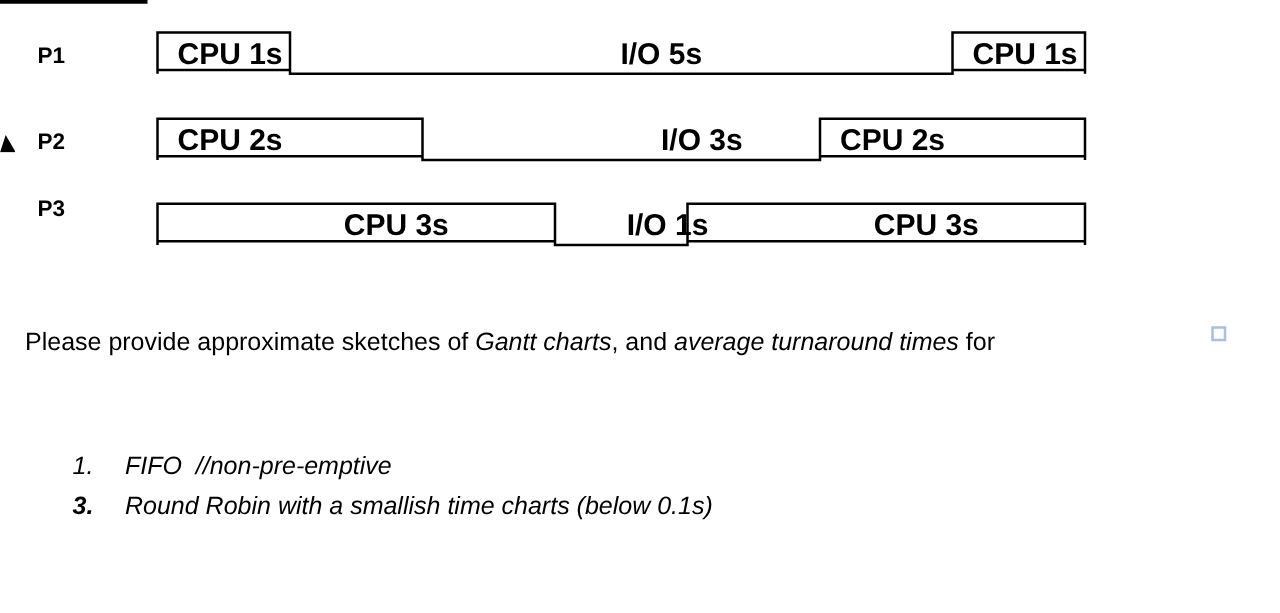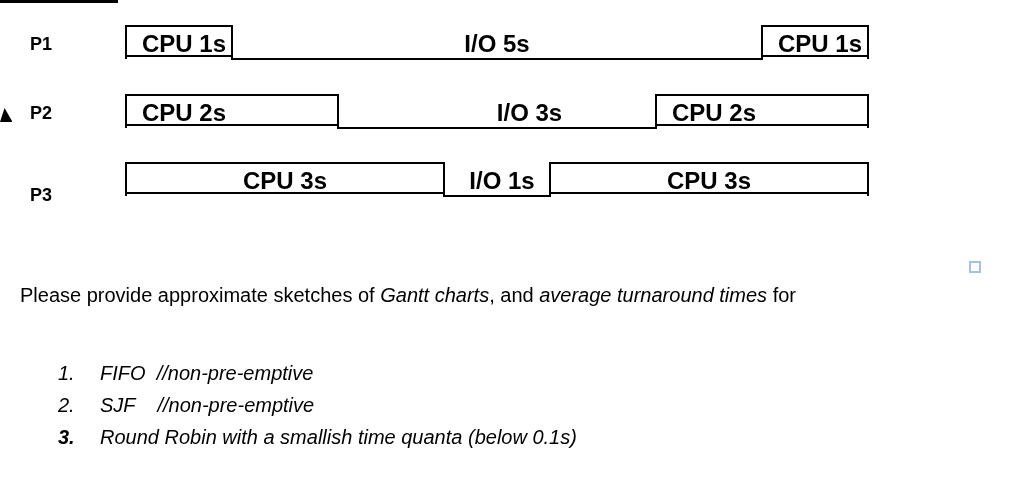--- a/index.html
+++ b/index.html
@@ -24,25 +24,25 @@
   }
 
   #diagram{position:absolute;left:0;top:0;width:1024px;height:240px;}
   #diagram svg{position:absolute;left:0;top:0;}
   .proc-label{
     position:absolute;font-size:18px;font-weight:bold;line-height:19px;white-space:nowrap;
   }
   .seg-label{
     position:absolute;font-size:24px;font-weight:bold;line-height:19px;white-space:nowrap;
   }
-  .seg-label.center{text-align:center;}
+  .seg-label.center{text-align:center;padding-left:32px;}
 
   #prompt{
     position:absolute;left:20px;top:258px;width:960px;
-    font-size:20px;line-height:32px;margin-top:21px;
+    font-size:20px;line-height:32px;
   }
   #prompt .line{white-space:nowrap;}
   #prompt em{font-style:italic;}
 
   .comment-marker{
     position:absolute;left:969px;top:261px;width:8px;height:8px;
     border:2px solid #a7c0e2;background:#fdfdfd;
   }
 
   #list{
@@ -68,31 +68,30 @@
         <path d="M 126 196 L 126 163 L 444 163 L 444 196 L 550 196 L 550 163 L 868 163 L 868 196 M 126 193 L 444 193 M 550 193 L 868 193" fill="none" stroke="#000000" stroke-width="2"></path>
       </svg>
       <div class="proc-label" style="left: 30px; top: 35px;">P1</div>
       <div class="seg-label" style="top: 34px; left: 142px;">CPU 1s</div>
       <div class="seg-label center" style="top: 34px; left: 232px; width: 530px;">I/O 5s</div>
       <div class="seg-label" style="top: 34px; left: 778px;">CPU 1s</div>
       <div class="proc-label" style="left: 30px; top: 104px; text-align: center;">P2</div>
       <div class="seg-label" style="top: 103px; left: 142px;">CPU 2s</div>
       <div class="seg-label center" style="top: 103px; left: 338px; width: 383px;">I/O 3s</div>
       <div class="seg-label" style="top: 103px; left: 672px;">CPU 2s</div>
-      <div class="proc-label" style="left: 30px; top: 186px;">P3</div>
+      <div class="proc-label" style="left: 30px; top: 158px;">P3</div>
       <div class="seg-label center" style="top: 171px; left: 126px; width: 318px;">CPU 3s</div>
       <div class="seg-label center" style="top: 171px; left: 444px; width: 116px;">I/O 1s</div>
       <div class="seg-label center" style="top: 171px; left: 550px; width: 318px;">CPU 3s</div>
     </div>
 
   <div id="prompt">
     <div class="line" id="prompt-line1"><span>Please provide approximate sketches of </span><em>Gantt charts</em><span>, and </span><em>average turnaround times</em><span> for</span></div>
   </div>
 
   <div class="comment-marker" style="border-color: rgb(167, 192, 226);"></div>
 
   <div id="list">
       <div class="row"><span class="num">1.</span><span>FIFO  //non-pre-emptive</span></div>
-      <div class="row"><span class="num">2.</span><span>SJF    //non-pre-emptive</span></div>
-      <div class="row"><span class="num bold">3.</span><span>Round Robin with a smallish time quanta (below 0.1s)</span></div>
+      <div class="row"><span class="num bold">3.</span><span>Round Robin with a smallish time charts (below 0.1s)</span></div>
     </div>
 
 </div>
 
 </body></html>

